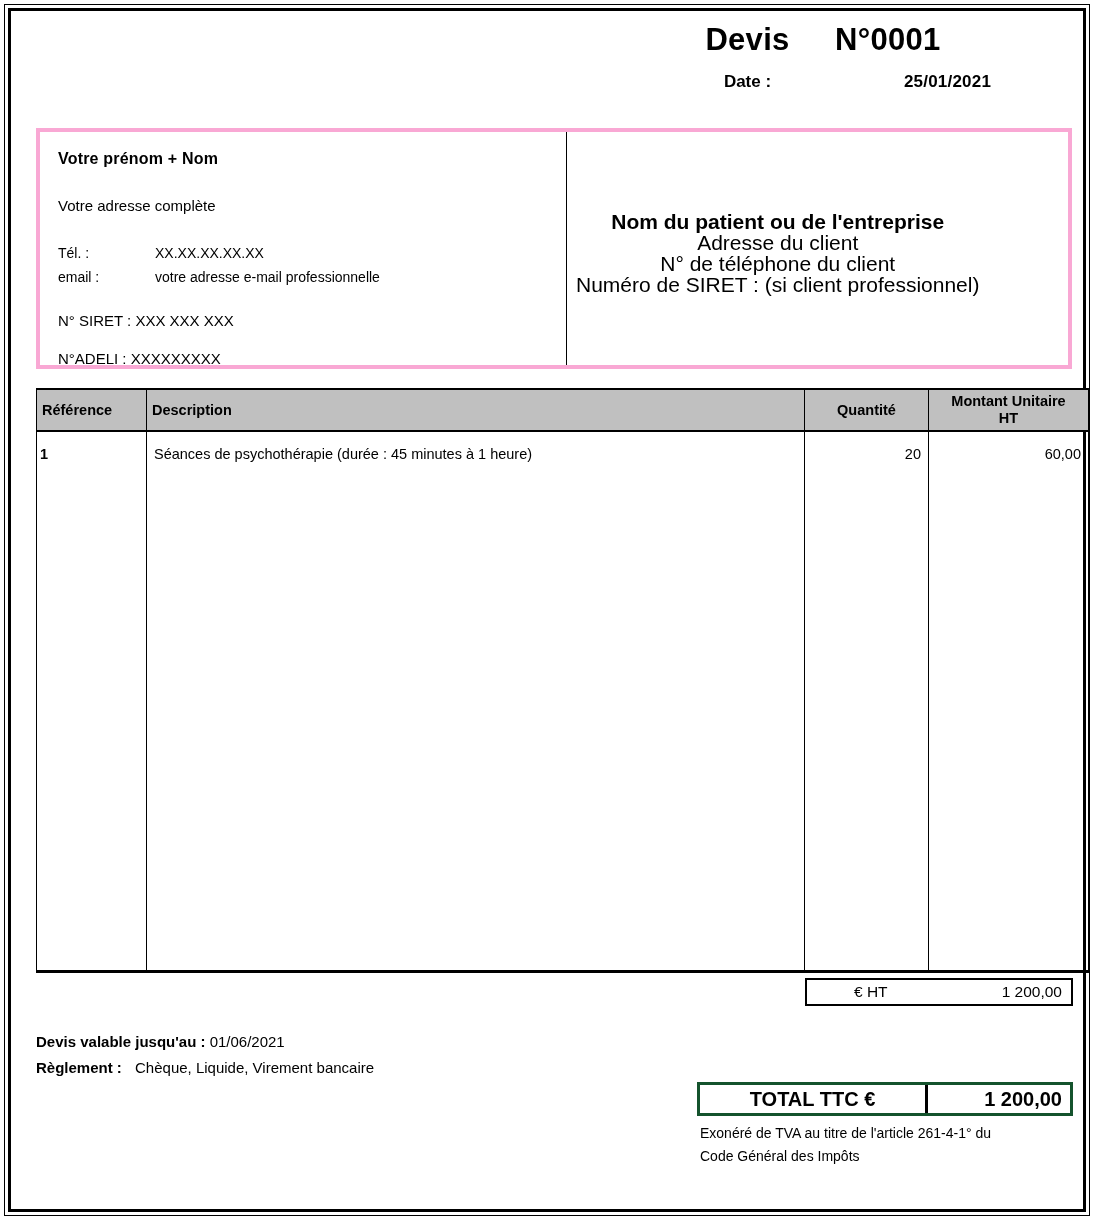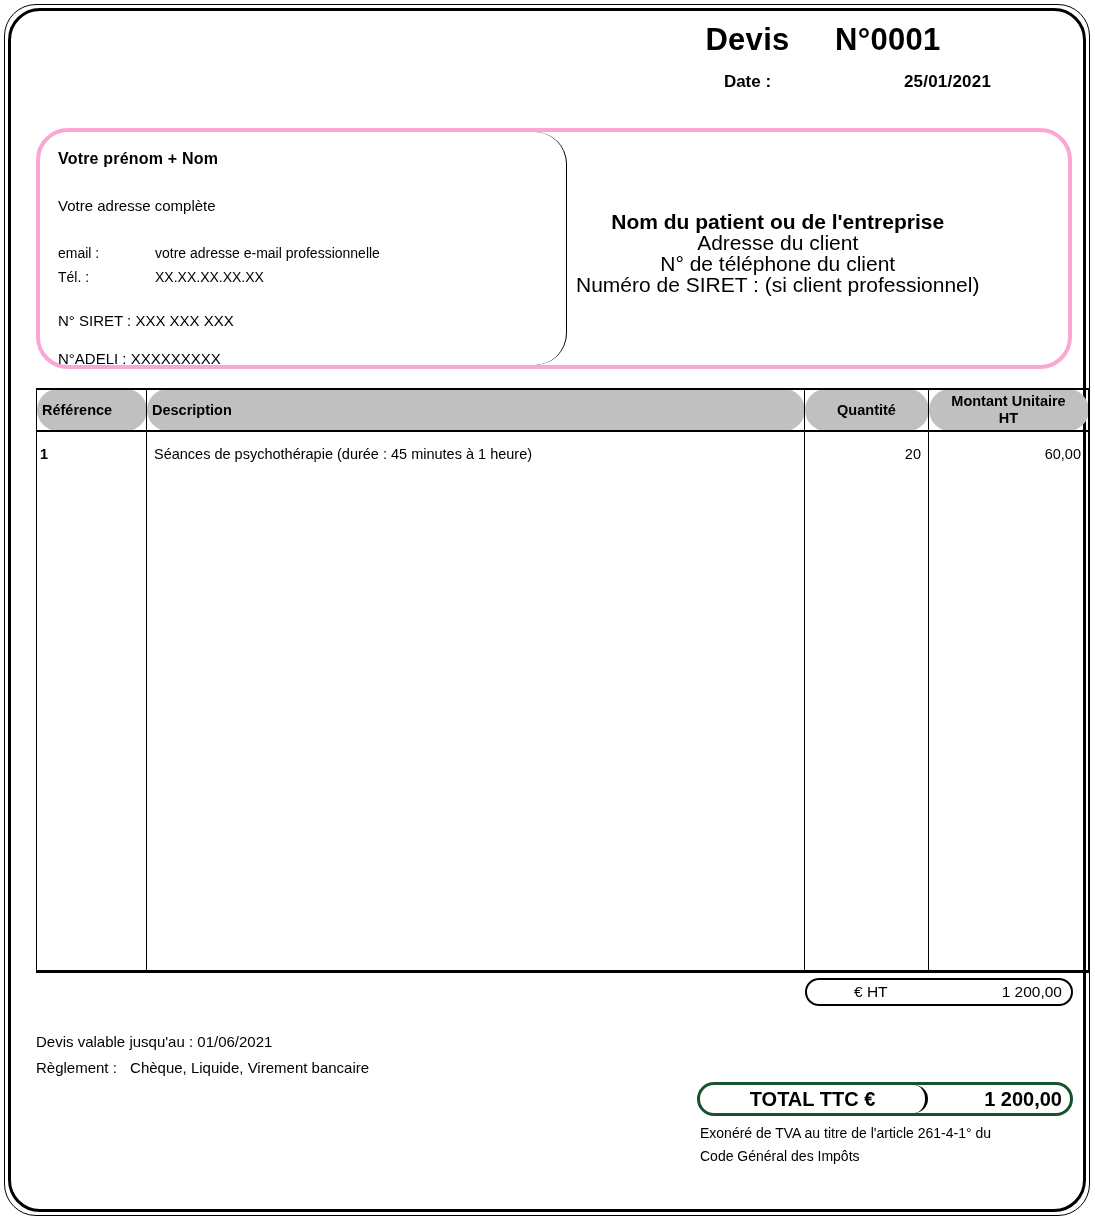--- a/index.html
+++ b/index.html
@@ -1,15 +1,15 @@
 <!DOCTYPE html>
 <html><head>
 <meta charset="utf-8">
 <style>
-  * { box-sizing: border-box; border-radius: 32px; }
+  * { box-sizing: border-box; }
   html, body {
     margin: 0;
     padding: 0;
     background: #ffffff;
   }
   body {
     width: 1095px;
     height: 1221px;
     font-family: "Liberation Sans", sans-serif;
     color: #000000;
@@ -183,21 +183,21 @@
   .items-table tbody tr td { border-bottom: 3px solid #000; }
 
   
   .terms {
     position: absolute;
     left: 36px;
     top: 1029px;
     font-size: 15px;
     line-height: 26px;
   }
-  .terms .lbl { font-weight: normal; }
+  .terms .lbl { font-weight: bold; }
   .terms .val { font-weight: normal; }
   .terms-row2 .val { padding-left: 9px; }
 
   
   .ht-box {
     position: absolute;
     left: 805px;
     top: 978px;
     width: 268px;
     height: 28px;
@@ -263,24 +263,24 @@
     <div class="doc-date-value">25/01/2021</div>
   </div>
 
   <div class="parties">
 
     <div class="party-sender">
       <div class="sender-name">Votre prénom + Nom</div>
       <div class="sender-address">Votre adresse complète</div>
       <div class="sender-kv">
         <div>
-          <span class="k">email :</span><span>votre adresse e-mail professionnelle</span>
+          <span class="k">Tél. :</span><span>XX.XX.XX.XX.XX</span>
         </div>
         <div>
-          <span class="k">Tél. :</span><span>XX.XX.XX.XX.XX</span>
+          <span class="k">email :</span><span>votre adresse e-mail professionnelle</span>
         </div>
       </div>
       <div class="sender-siret">N° SIRET : XXX XXX XXX</div>
       <div class="sender-adeli">N°ADELI : XXXXXXXXX</div>
     </div>
 
     <div class="party-client">
       <div class="client-block">
         <div class="client-name">Nom du patient ou de l'entreprise</div>
         <div>Adresse du client</div>

